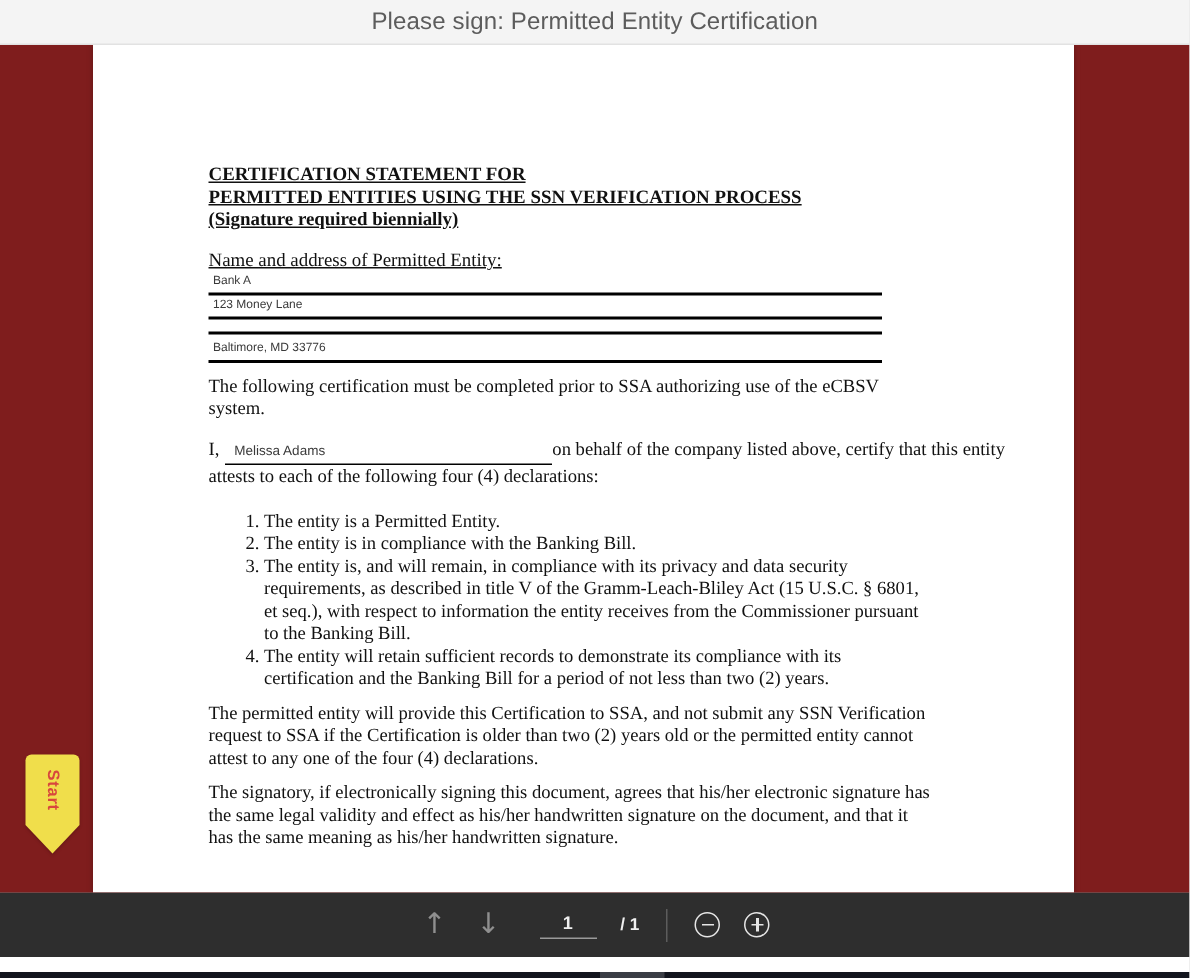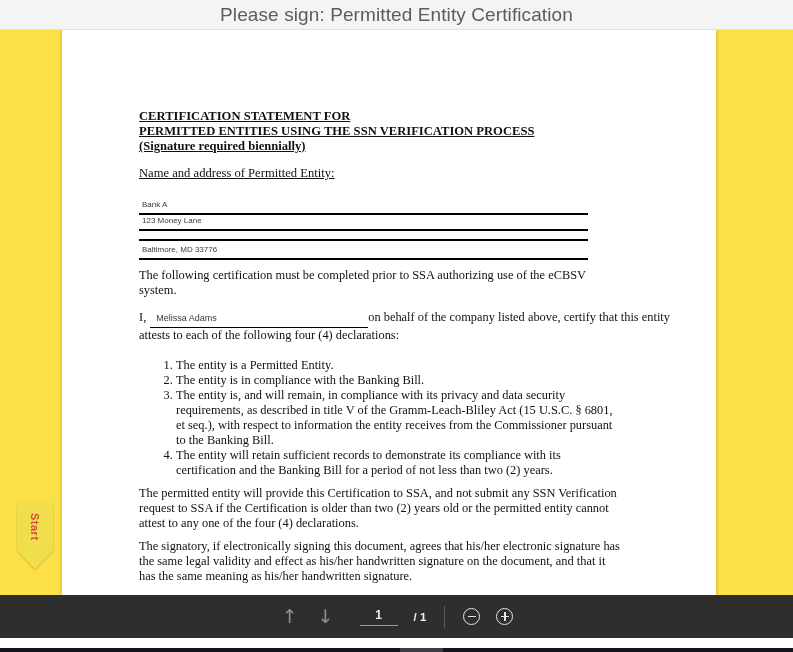--- a/index.html
+++ b/index.html
@@ -4,24 +4,24 @@
 <style>
   * { margin:0; padding:0; box-sizing:border-box; }
   html,body { width:793px; height:652px; overflow:hidden; font-family:"Liberation Sans", sans-serif; }
   .app { width:793px; height:652px; display:flex; flex-direction:column; background:#ababab; }
 
   
   .titlebar {
     height:30px; flex:0 0 30px; background:#f4f4f4; border-bottom:1px solid #e2e2e2;
     display:flex; align-items:center; justify-content:center;
   }
-  .titlebar .title { font-size:19px; color:#5c5c5c; letter-spacing:0.1px; }
+  .titlebar .title { font-size:16px; color:#5c5c5c; letter-spacing:0.1px; }
 
   
-  .viewport { position:relative; flex:1 1 auto; background:#fde047; overflow:hidden; }
+  .viewport { position:relative; flex:1 1 auto; background:#7f1d1d; overflow:hidden; }
   .page {
     position:absolute; left:62px; top:0; width:654px; height:565px; background:#ffffff;
     box-shadow:0 0 4px rgba(0,0,0,0.25);
     font-family:"Liberation Serif","DejaVu Serif",serif; color:#111;
   }
   .content { padding:79px 40px 0 77px; font-size:12.4px; line-height:15px; }
   .pre { white-space:pre-wrap; }
 
   .heading div {
     font-weight:bold; text-decoration:underline; font-size:12.6px; line-height:15px;
@@ -29,21 +29,21 @@
   .name-label {
     margin-top:12px; font-weight:normal; text-decoration:underline; font-size:12.6px; line-height:15px;
   }
 
   .fields { width:449px; }
   .field-row {
     border-bottom:2px solid #000; display:flex; align-items:flex-end;
     font-family:"Liberation Sans", sans-serif; font-size:8px; color:#3a3a3a;
     padding:0 0 1px 3px; cursor:text;
   }
-  .row-1 { height:14px; margin-top:20px; }
+  .row-1 { height:14px; margin-top:2px; }
   .row-2 { height:14px; margin-top:2px; }
   .row-3 { height:8px;  margin-top:2px; border-bottom-width:2px; }
   .row-4 { height:17px; margin-top:2px; }
 
   .para { margin-top:8px; }
   .signer { margin-top:12px; }
   .signer-name {
     display:inline-block; width:218px; margin-left:4px; border-bottom:1.5px solid #000;
     font-family:"Liberation Sans", sans-serif; font-size:9px; color:#3a3a3a;
     padding:0 0 1px 6px; vertical-align:baseline; cursor:text;

